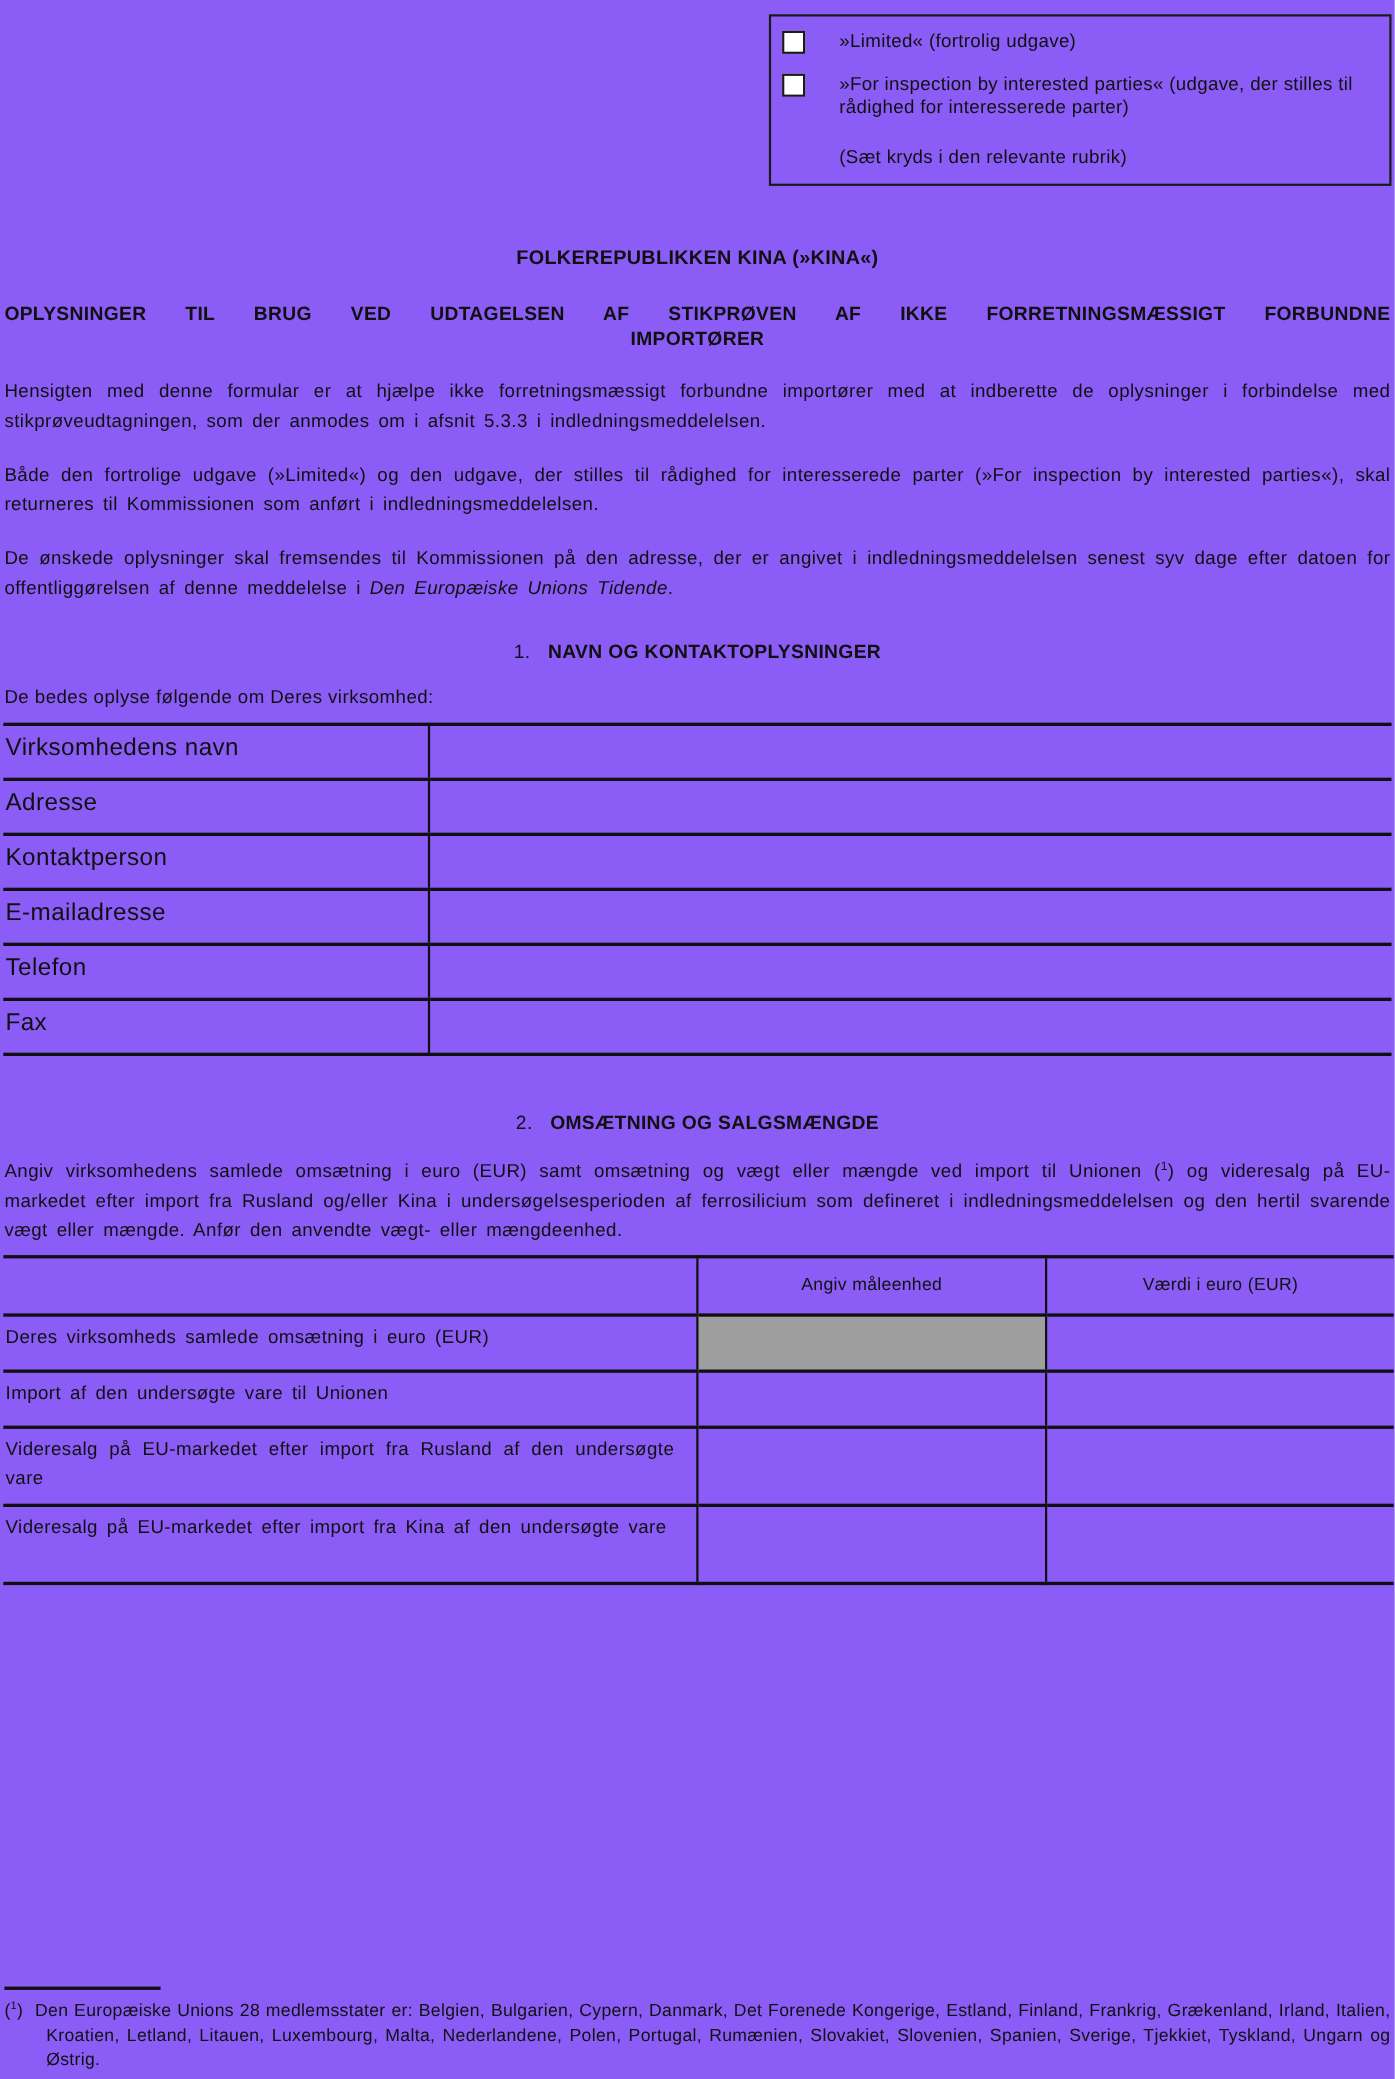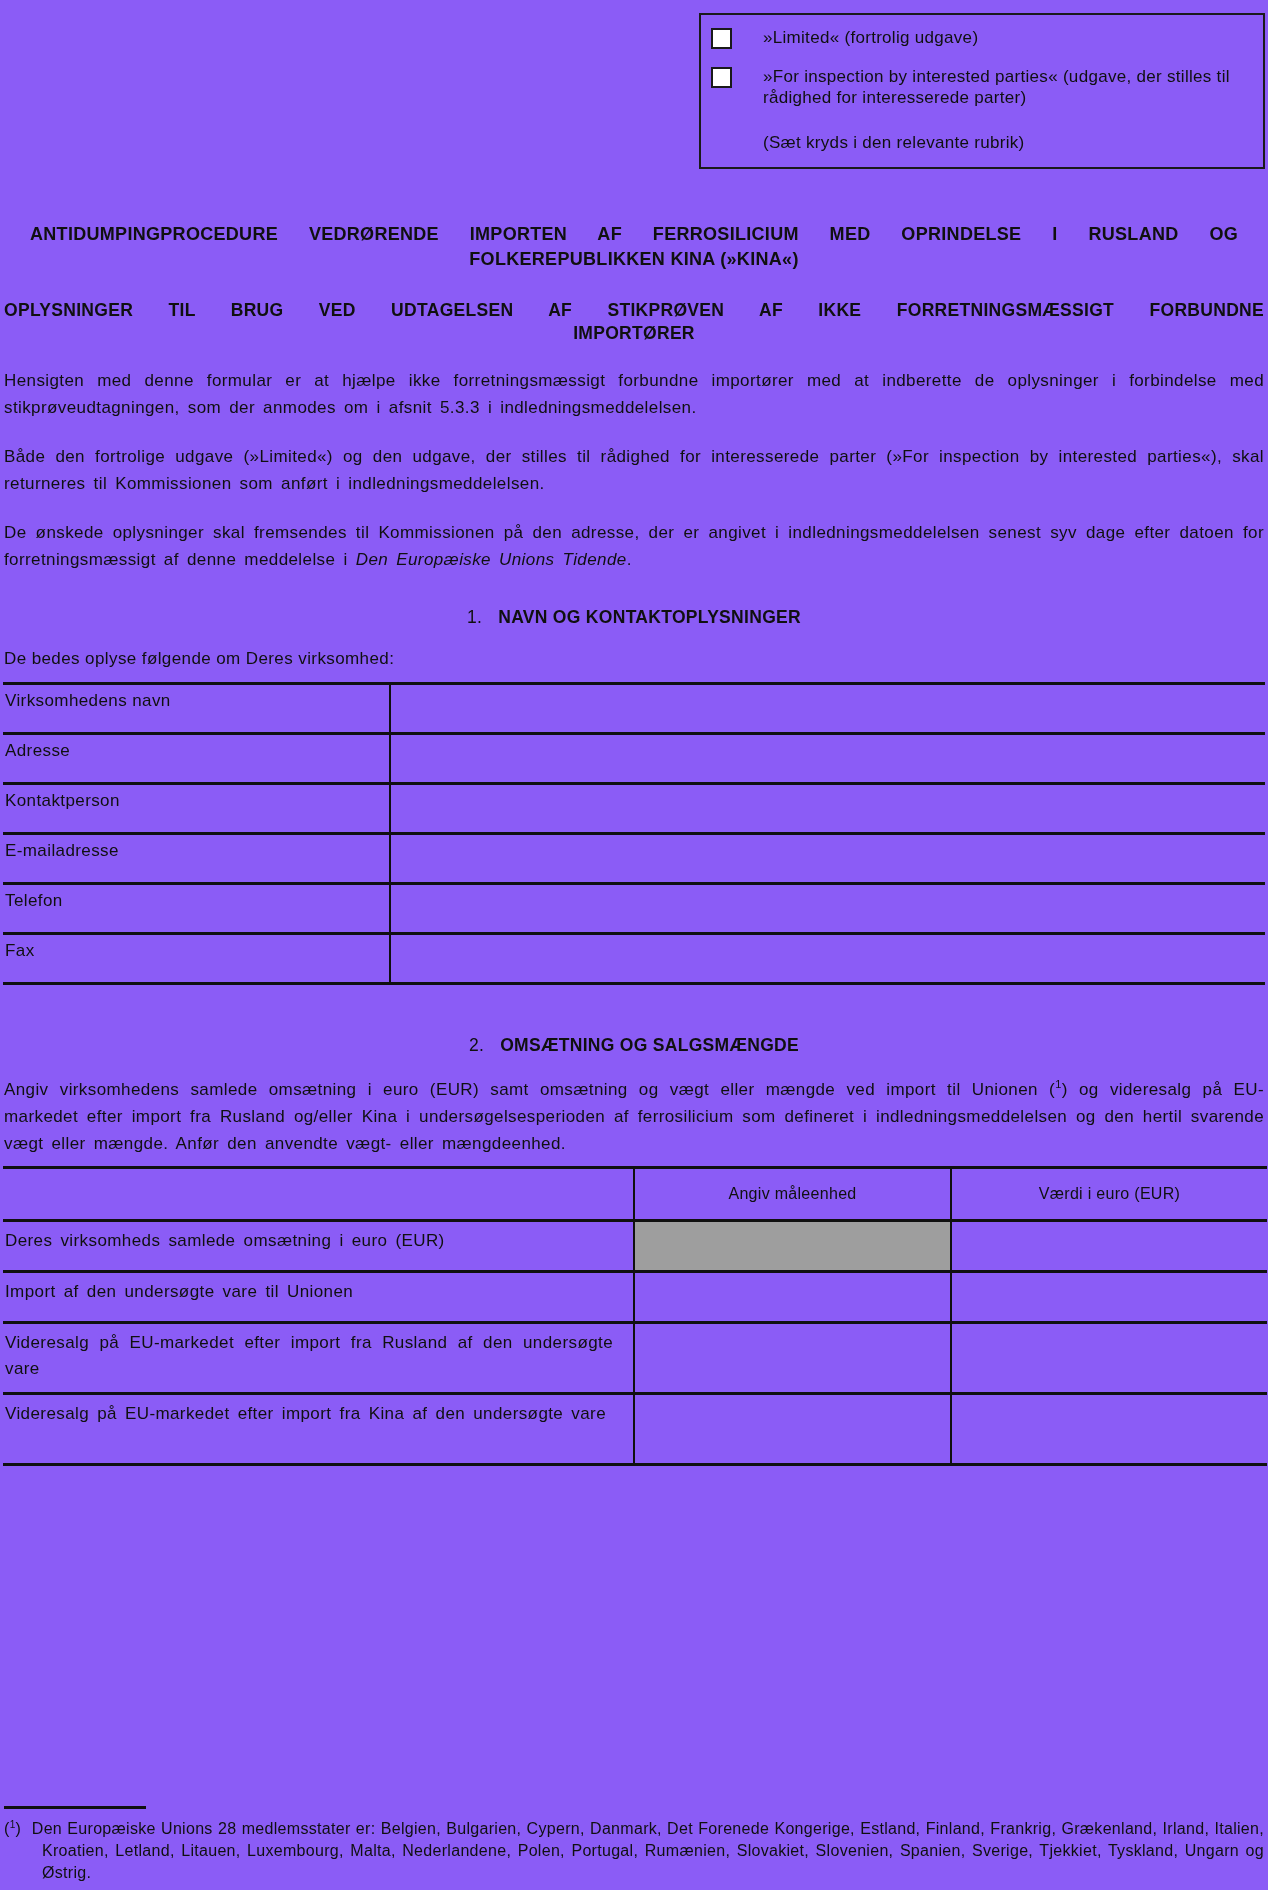--- a/index.html
+++ b/index.html
@@ -92,21 +92,21 @@
   .fields-table {
     width: 1262px;
     margin: 13px 0 0 3px;
     border-top: 3px solid #101010;
     border-bottom: 3px solid #101010;
   }
   .fields-table td {
     height: 41px;
     vertical-align: top;
     padding: 6px 2px 0 2px;
-    font-size: 17px;
+    font-size: 22px;
     letter-spacing: 0.4px;
   }
   .fields-table tr + tr td { border-top: 3px solid #101010; }
   .fields-table td.flabel { width: 382px; border-right: 2px solid #101010; }
 
   .sales-table {
     width: 1262px;
     margin: 9px 0 0 3px;
     border-top: 3px solid #101010;
     border-bottom: 3px solid #101010;
@@ -164,32 +164,31 @@
       <span class="vlabel">»Limited« (fortrolig udgave)</span>
     </div>
     <div class="vrow tall">
       <span class="checkbox"></span>
       <span class="vlabel">»For inspection by interested parties« (udgave, der stilles til rådighed for interesserede parter)</span>
     </div>
     <div class="vnote">(Sæt kryds i den relevante rubrik)</div>
   </div>
 
   <div class="doc-title">
-    <div class="jline">ANTIDUMPINGPROCEDURE VEDRØRENDE IMPORTEN AF FERROSILICIUM MED OPRINDELSE I RUSLAND OG</div>
     <div class="cline">FOLKEREPUBLIKKEN KINA (»KINA«)</div>
   </div>
 
   <div class="doc-subtitle">
     <div class="jline">OPLYSNINGER TIL BRUG VED UDTAGELSEN AF STIKPRØVEN AF IKKE FORRETNINGSMÆSSIGT FORBUNDNE</div>
     <div class="cline">IMPORTØRER</div>
   </div>
 
   <p class="para">Hensigten med denne formular er at hjælpe ikke forretningsmæssigt forbundne importører med at indberette de oplysninger i forbindelse med stikprøveudtagningen, som der anmodes om i afsnit 5.3.3 i indledningsmeddelelsen.</p>
   <p class="para">Både den fortrolige udgave (»Limited«) og den udgave, der stilles til rådighed for interesserede parter (»For inspection by interested parties«), skal returneres til Kommissionen som anført i indledningsmeddelelsen.</p>
-  <p class="para"><span>De ønskede oplysninger skal fremsendes til Kommissionen på den adresse, der er angivet i indledningsmeddelelsen senest syv dage efter datoen for forretningsmæssigt af denne meddelelse i </span><i>Den Europæiske Unions Tidende</i><span>.</span></p>
+  <p class="para"><span>De ønskede oplysninger skal fremsendes til Kommissionen på den adresse, der er angivet i indledningsmeddelelsen senest syv dage efter datoen for offentliggørelsen af denne meddelelse i </span><i>Den Europæiske Unions Tidende</i><span>.</span></p>
 
   <div class="sec-heading">
     <span class="sec-num">1.</span><span class="sec-title">NAVN OG KONTAKTOPLYSNINGER</span>
   </div>
   <p class="lead">De bedes oplyse følgende om Deres virksomhed:</p>
 
   <table class="fields-table">
     <tbody>
       <tr>
         <td class="flabel">Virksomhedens navn</td>

